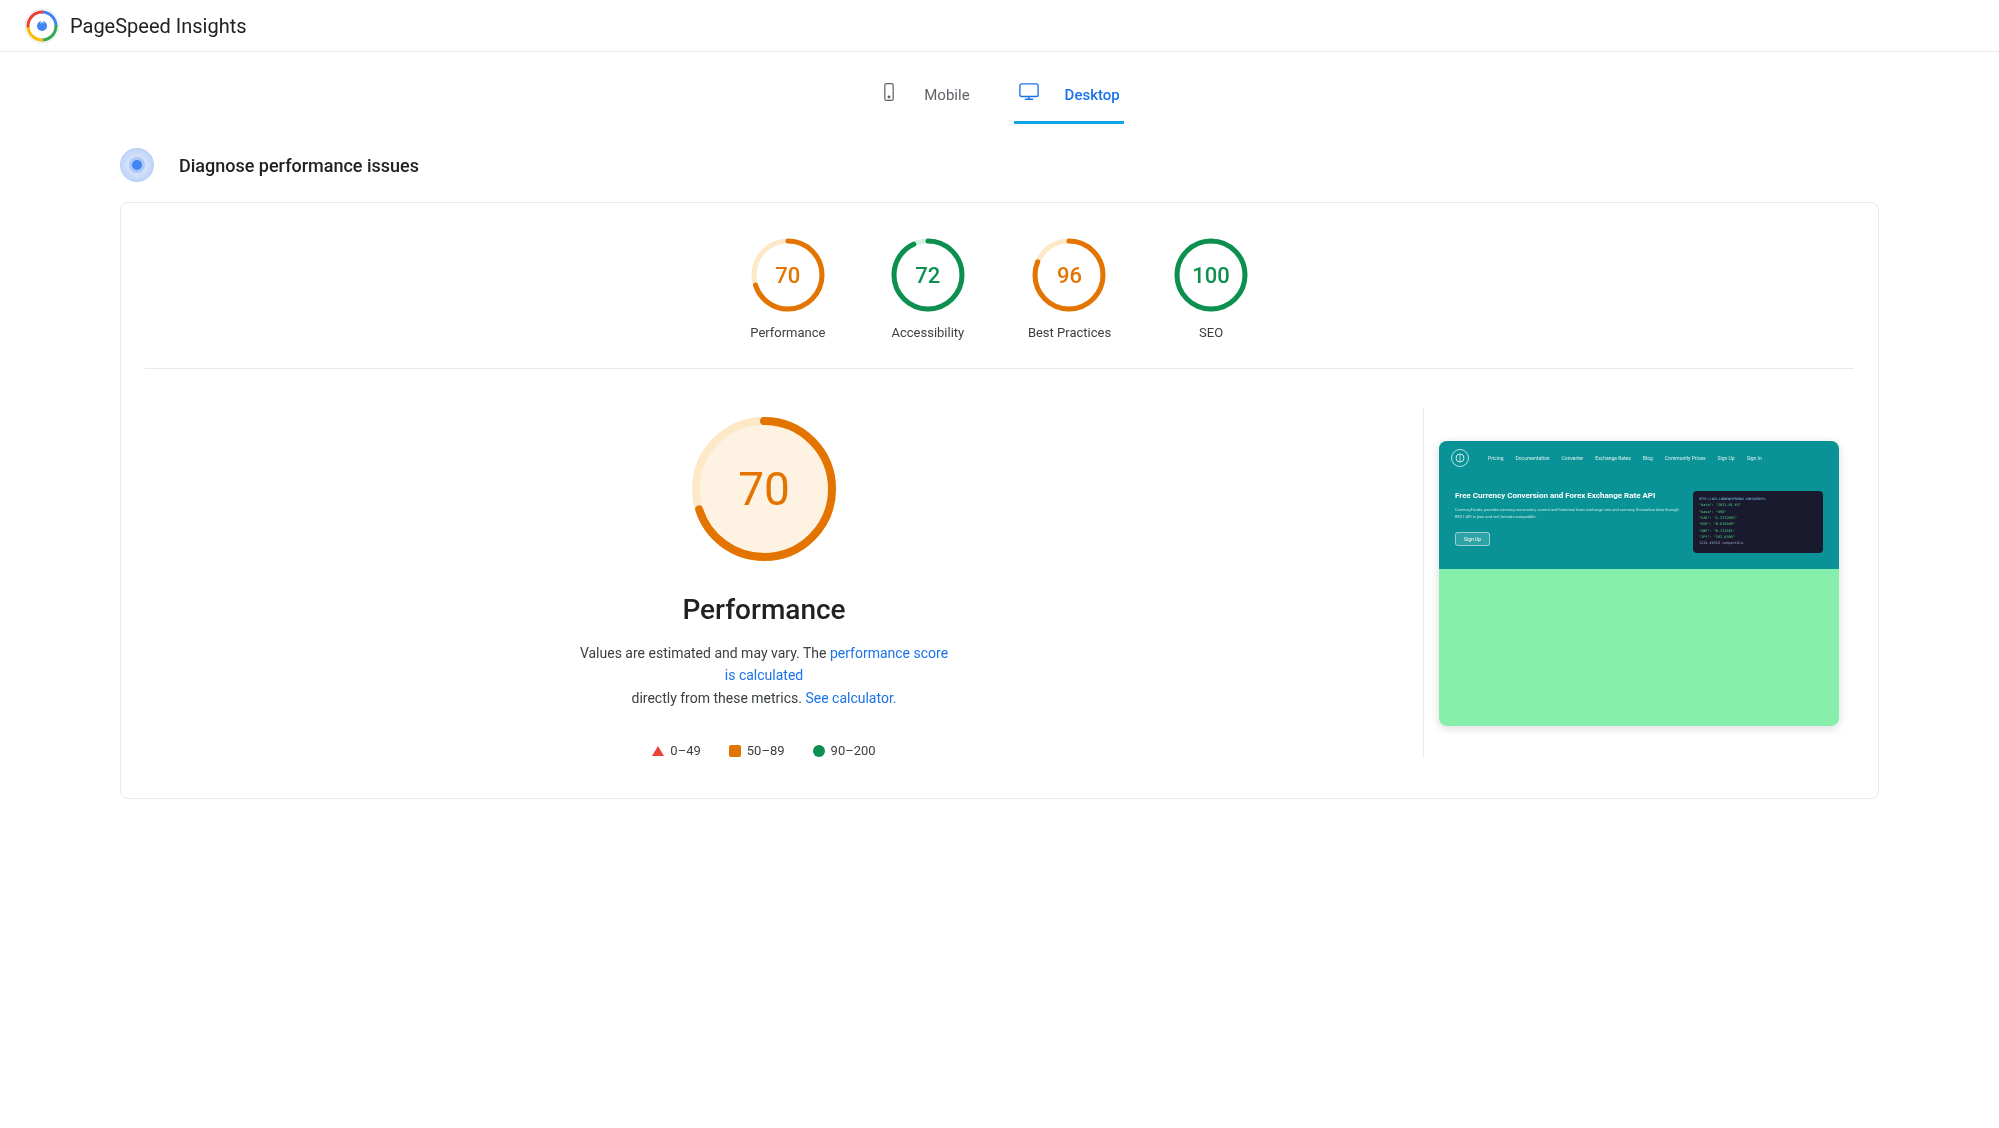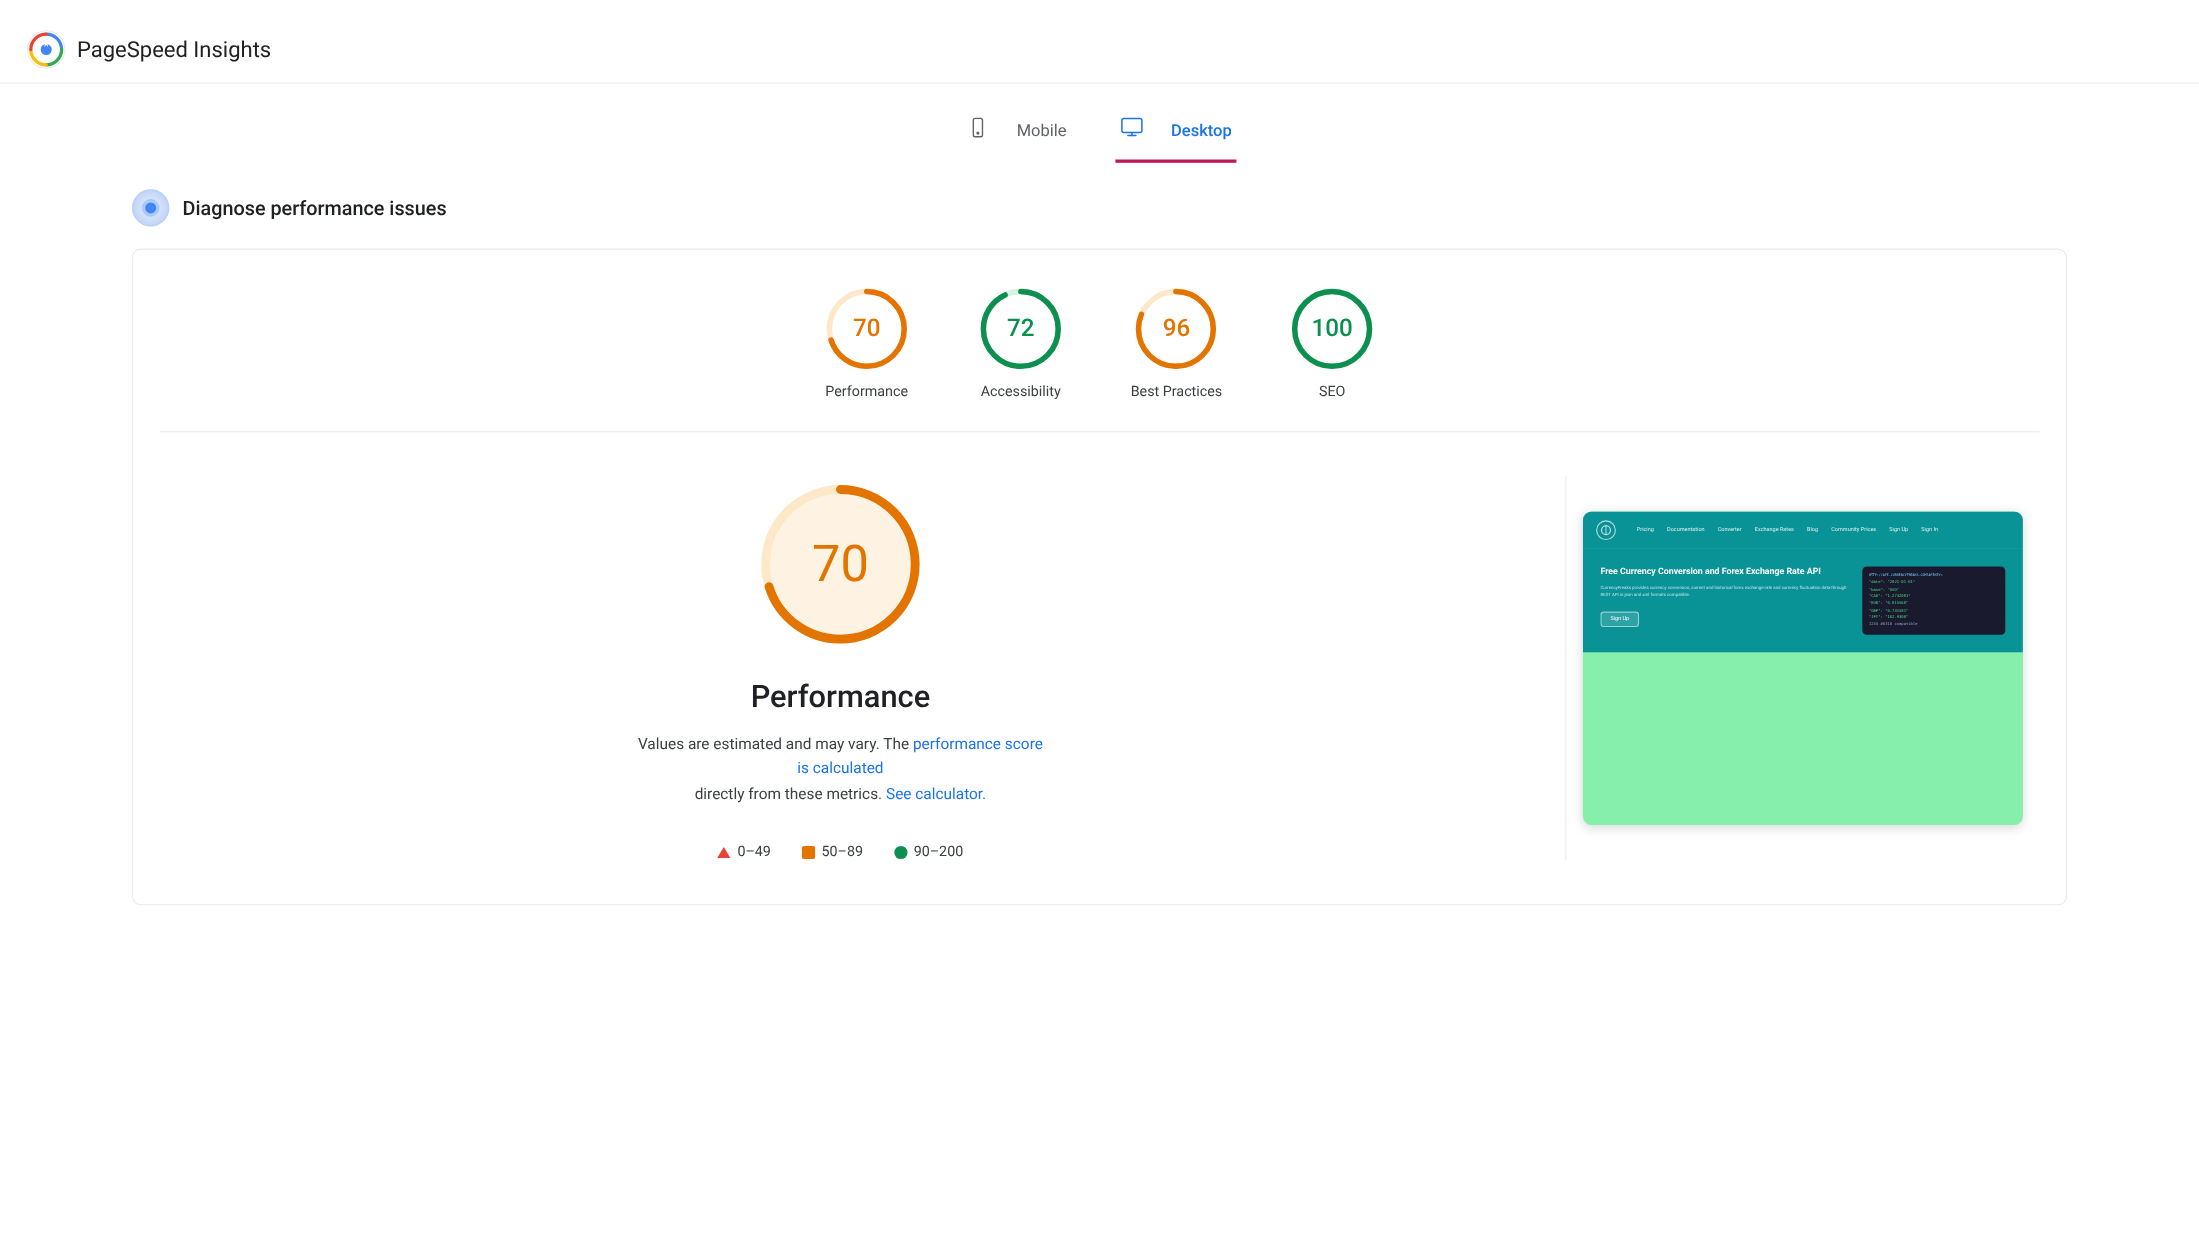--- a/index.html
+++ b/index.html
@@ -1,24 +1,24 @@
 <!DOCTYPE html>
 <html><head>
   <meta charset="utf-8">
   <style>
     * { box-sizing: border-box; margin: 0; padding: 0; }
     body { font-family: 'Google Sans', Roboto, Arial, sans-serif; background: #fff; color: #202124; font-size: 14px; }
 
     
     .header {
       display: flex;
-      align-items: flex-end;
+      align-items: center;
       padding: 12px 24px;
       border-bottom: 1px solid #e8eaed;
-      height: 76px;
+      height: 52px;
     }
     .header-logo {
       display: flex;
       align-items: center;
       gap: 10px;
     }
     .logo-icon {
       width: 36px;
       height: 36px;
     }
@@ -42,37 +42,37 @@
       gap: 25px;
       padding: 10px 4px 14px 4px;
       cursor: pointer;
       font-size: 15px;
       color: #5f6368;
       border-bottom: 3px solid transparent;
       text-decoration: none;
     }
     .tab.active {
       color: #1a73e8;
-      border-bottom: 3px solid #be185d;
+      border-bottom: 3px solid #0ea5e9;
       font-weight: 500;
     }
     .tab-icon {
       font-size: 20px;
     }
 
     
     .main-content {
       padding: 24px 120px;
     }
 
     
     .diagnose-header {
       display: flex;
       align-items: center;
-      gap: 12px;
+      gap: 25px;
       margin-bottom: 20px;
     }
     .diagnose-icon {
       width: 34px;
       height: 34px;
       border-radius: 50%;
       background: radial-gradient(circle, #e8f0fe 0%, #c5d8f8 60%, #8ab4f8 100%);
       display: flex;
       align-items: center;
       justify-content: center;

